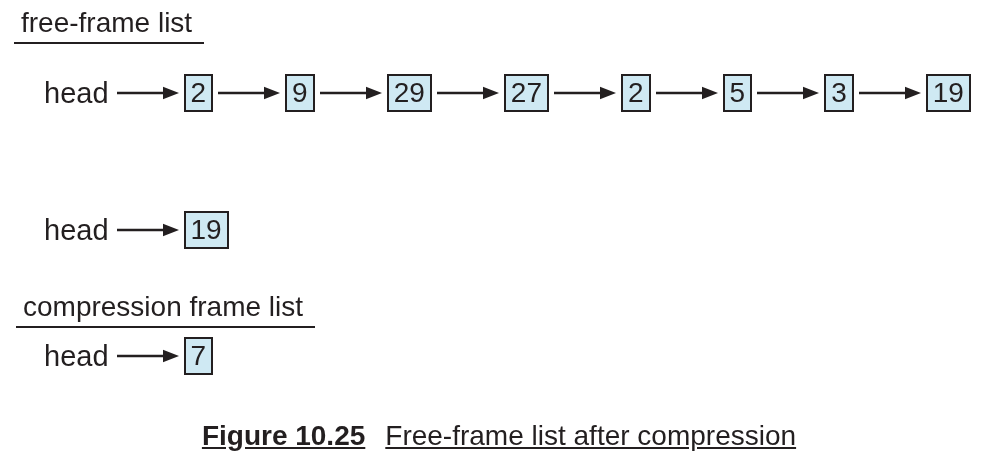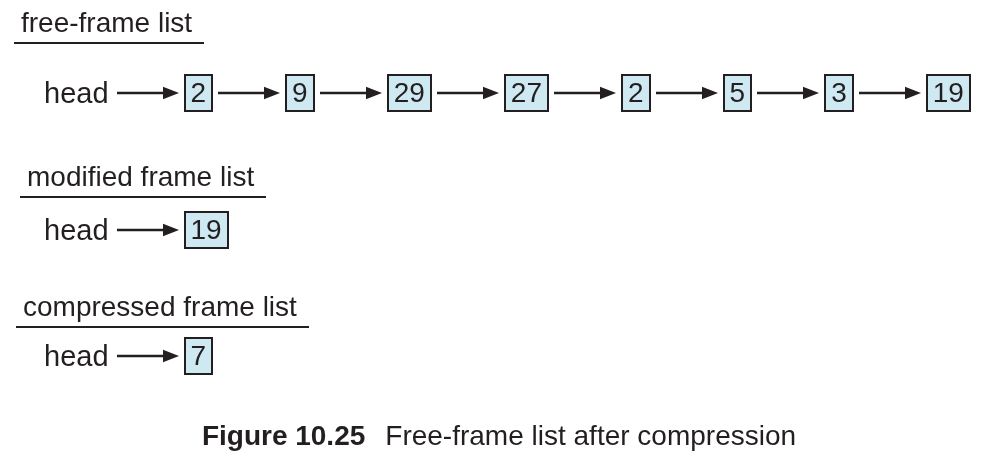--- a/index.html
+++ b/index.html
@@ -59,20 +59,21 @@
   #row-3   { left: 44px; top: 337px; }
 
   .caption {
     position: absolute;
     left: 0; top: 421px;
     width: 998px;
     text-align: center;
     font-size: 28px;
     line-height: 1.1;
     white-space: nowrap;
+    text-decoration: underline;
   }
   .caption-label { font-weight: bold; margin-right: 20px; }
 </style>
 </head>
 <body>
 
 <div class="figure">
 
   <div class="list-title" id="title-1">free-frame list</div>
   <div class="list-row" id="row-1">
@@ -112,31 +113,30 @@
         <polygon points="46,1.8 62,8 46,14.2" fill="currentColor"></polygon>
       </svg>
     <span class="node-box">3</span>
     <svg class="arrow" width="62" height="16" viewBox="0 0 62 16">
         <line x1="0" y1="8" x2="48" y2="8" stroke="currentColor" stroke-width="2.7"></line>
         <polygon points="46,1.8 62,8 46,14.2" fill="currentColor"></polygon>
       </svg>
     <span class="node-box">19</span>
   </div>
 
-  <div class="list-title" id="title-2">modified frame list</div>
   <div class="list-row" id="row-2">
     <span class="head-label">head</span>
     <svg class="arrow" width="62" height="16" viewBox="0 0 62 16">
         <line x1="0" y1="8" x2="48" y2="8" stroke="currentColor" stroke-width="2.7"></line>
         <polygon points="46,1.8 62,8 46,14.2" fill="currentColor"></polygon>
       </svg>
     <span class="node-box">19</span>
   </div>
 
-  <div class="list-title" id="title-3">compressed frame list</div>
+  <div class="list-title" id="title-3">compression frame list</div>
   <div class="list-row" id="row-3">
     <span class="head-label">head</span>
     <svg class="arrow" width="62" height="16" viewBox="0 0 62 16">
         <line x1="0" y1="8" x2="48" y2="8" stroke="currentColor" stroke-width="2.7"></line>
         <polygon points="46,1.8 62,8 46,14.2" fill="currentColor"></polygon>
       </svg>
     <span class="node-box">7</span>
   </div>
 
   <div class="caption">

